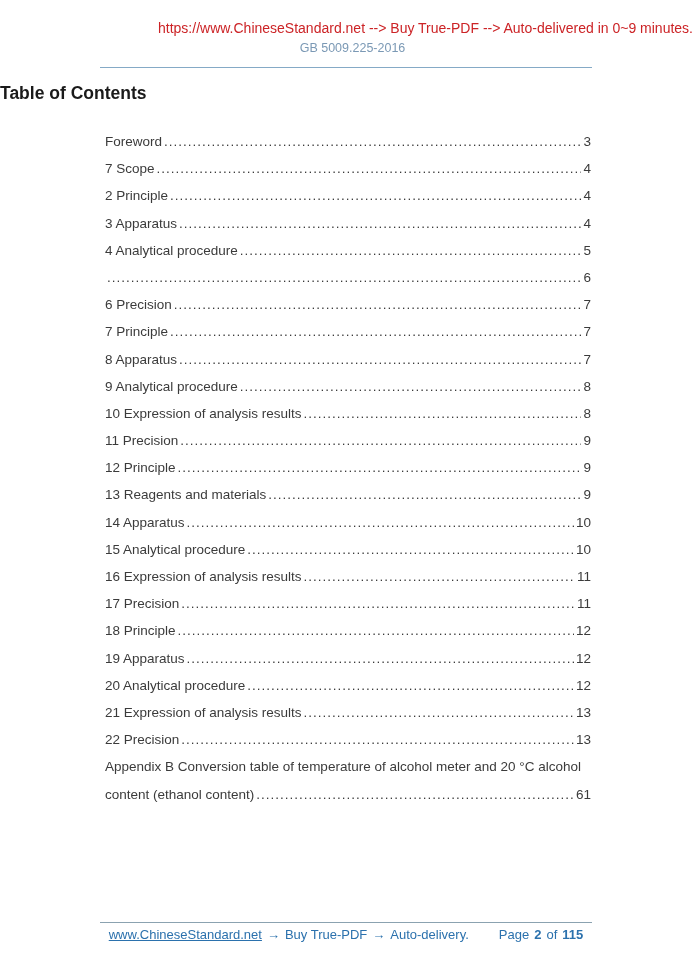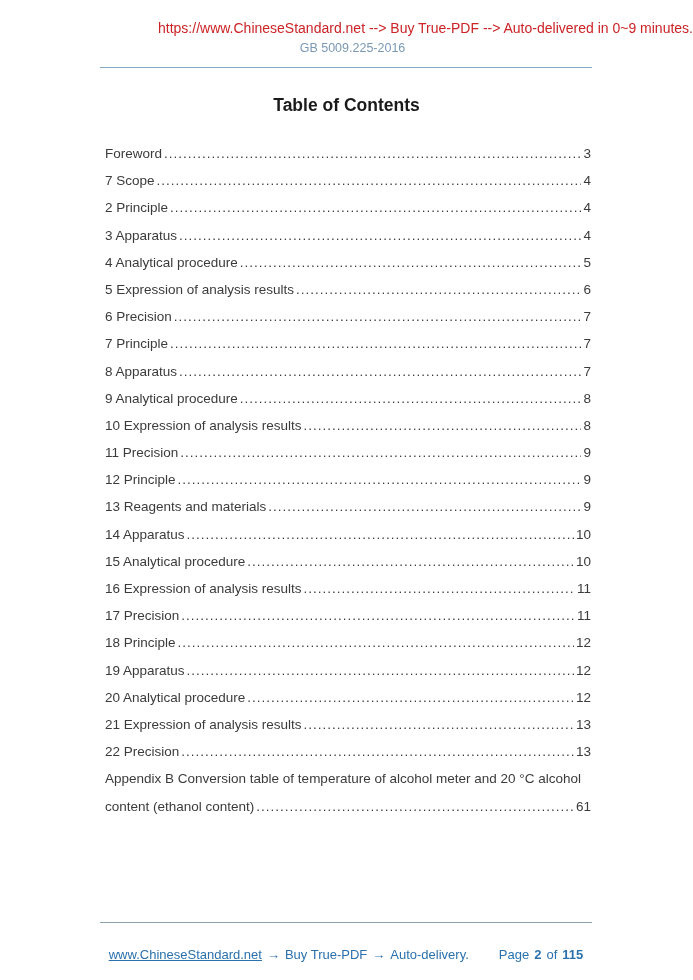--- a/index.html
+++ b/index.html
@@ -32,22 +32,21 @@
     color: #7b99b5;
     margin-left: 12px;
   }
   .header-rule {
     border: none;
     border-top: 1px solid #85aac6;
     width: 492px;
     margin: 11px 0 0 100px;
   }
   .doc-title {
-    margin-top: 28px;
-    text-align: center;
+    margin-top: 16px;
     font-size: 17.5px;
     line-height: 19px;
     font-weight: bold;
     color: #1a1a1a;
   }
   .toc {
     margin: 25px 0 0 105px;
     width: 486px;
     color: #3b3b3b;
     font-size: 13.5px;
@@ -74,21 +73,21 @@
   .toc-page {
     flex: 0 0 auto;
     white-space: nowrap;
   }
   .footer {
     position: absolute;
     top: 903px;
     left: 100px;
     width: 492px;
     border-top: 1px solid #8ba2b0;
-    padding-top: 24px;
+    padding-top: 4px;
   }
   .footer-line {
     display: flex;
     justify-content: center;
     gap: 30px;
     font-size: 13px;
     line-height: 16px;
     color: #2b71ad;
     white-space: nowrap;
   }
@@ -129,21 +128,20 @@
         <span class="toc-label">3 Apparatus</span>
         <span class="toc-dots"></span>
         <span class="toc-page">4</span>
       </div>
       <div class="toc-row">
         <span class="toc-label">4 Analytical procedure</span>
         <span class="toc-dots"></span>
         <span class="toc-page">5</span>
       </div>
       <div class="toc-row">
-        <span class="toc-label">5 Expression of analysis results</span>
         <span class="toc-dots"></span>
         <span class="toc-page">6</span>
       </div>
       <div class="toc-row">
         <span class="toc-label">6 Precision</span>
         <span class="toc-dots"></span>
         <span class="toc-page">7</span>
       </div>
       <div class="toc-row">
         <span class="toc-label">7 Principle</span>

